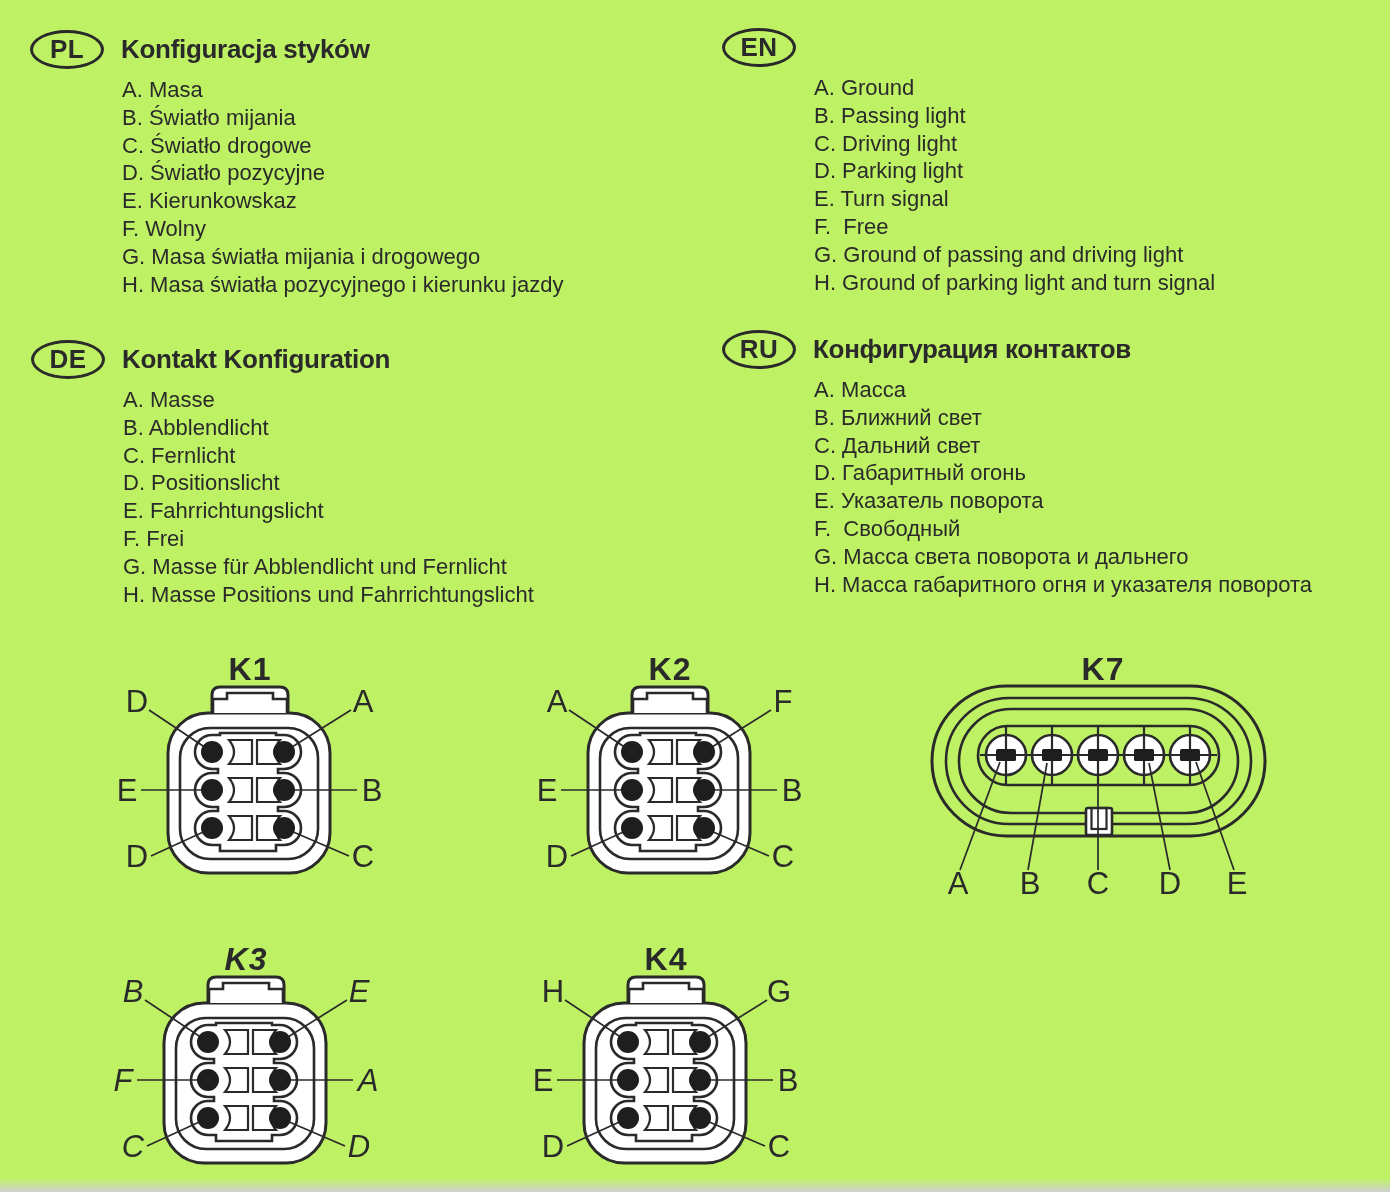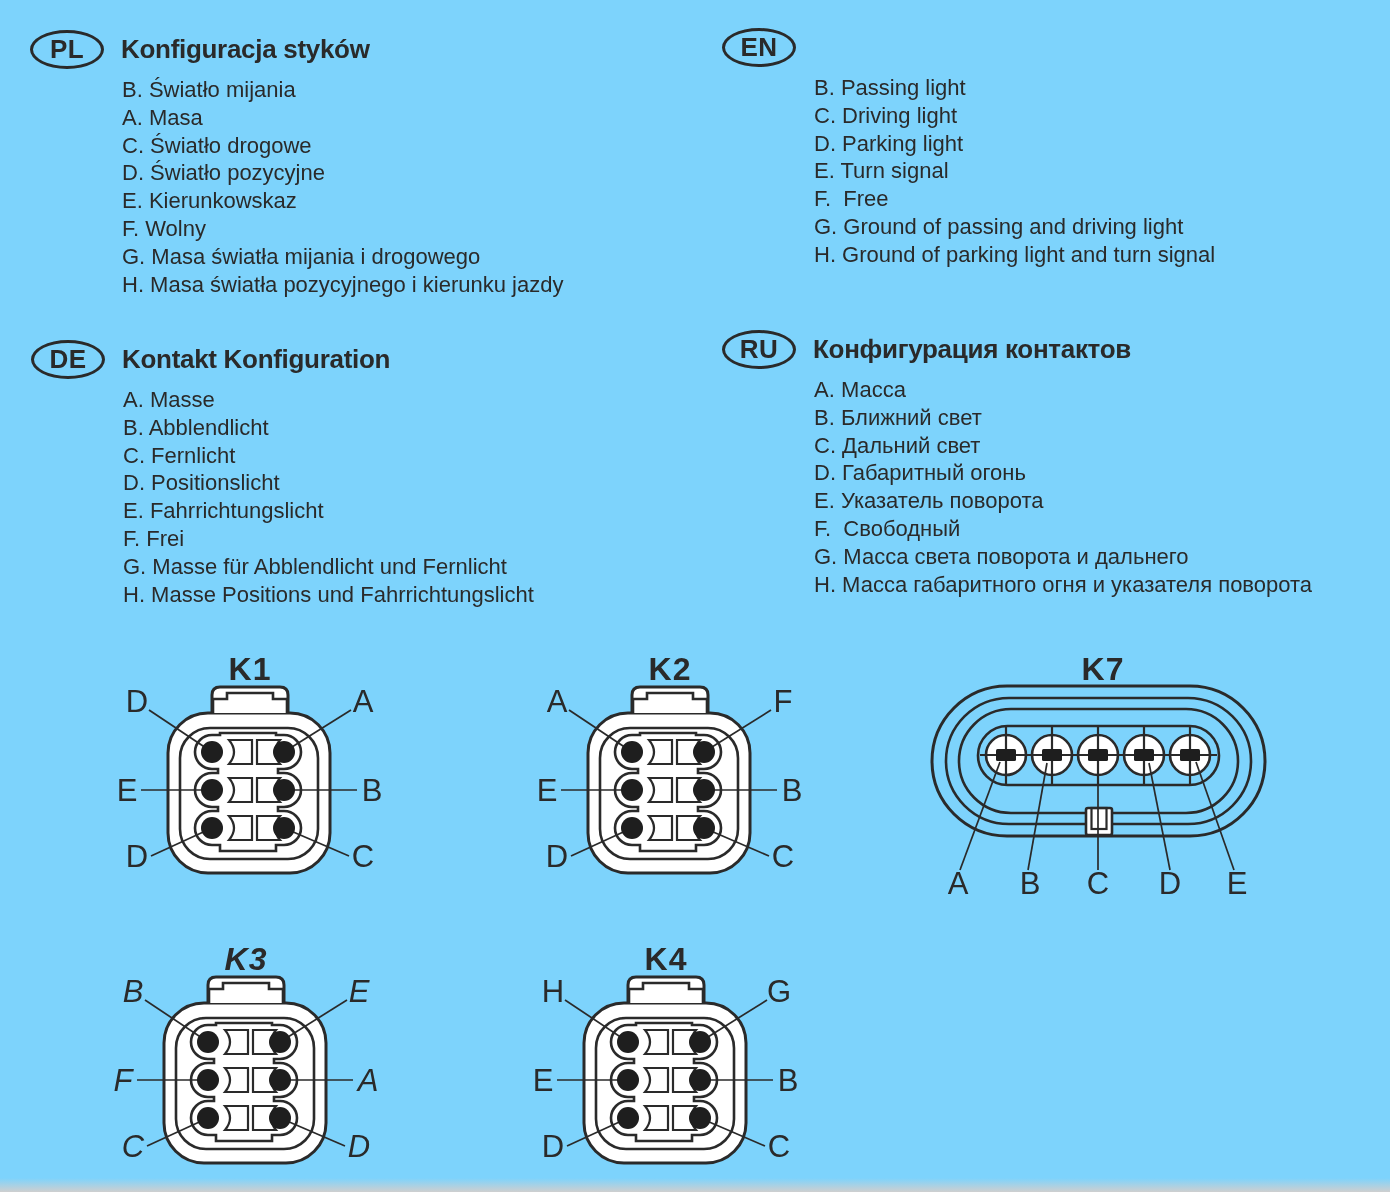--- a/index.html
+++ b/index.html
@@ -1,17 +1,17 @@
 <!DOCTYPE html>
 <html><head>
 <meta charset="utf-8">
 <style>
   html,body{margin:0;padding:0;background:#e9e9e9;}
   .page{
-    position:relative;width:1390px;height:1192px;background:#7dd3fc;
+    position:relative;width:1390px;height:1192px;background:#bef264;
     font-family:"Liberation Sans","DejaVu Sans",sans-serif;color:#2a2a2a;
     overflow:hidden;margin:0 auto;
   }
   .lang-block{position:absolute;}
   #block-pl{left:30px;top:30px;}
   #block-en{left:722px;top:28px;}
   #block-de{left:31px;top:328px;margin-top:12px;}
   #block-ru{left:722px;top:330px;}
   .lang-header{display:flex;align-items:center;}
   .badge{
@@ -46,36 +46,37 @@
 <body>
 
 <div class="page">
 
   <div class="lang-block" id="block-pl">
     <div class="lang-header">
       <div class="badge">PL</div>
       <h2 class="heading">Konfiguracja styków</h2>
     </div>
     <ul class="pin-list">
+      <li>A. Masa</li>
       <li>B. Światło mijania</li>
-      <li>A. Masa</li>
       <li>C. Światło drogowe</li>
       <li>D. Światło pozycyjne</li>
       <li>E. Kierunkowskaz</li>
       <li>F. Wolny</li>
       <li>G. Masa światła mijania i drogowego</li>
       <li>H. Masa światła pozycyjnego i kierunku jazdy</li>
     </ul>
   </div>
 
   <div class="lang-block" id="block-en">
     <div class="lang-header">
       <div class="badge">EN</div>
     </div>
     <ul class="pin-list">
+      <li>A. Ground</li>
       <li>B. Passing light</li>
       <li>C. Driving light</li>
       <li>D. Parking light</li>
       <li>E. Turn signal</li>
       <li>F.  Free</li>
       <li>G. Ground of passing and driving light</li>
       <li>H. Ground of parking light and turn signal</li>
     </ul>
   </div>
 

